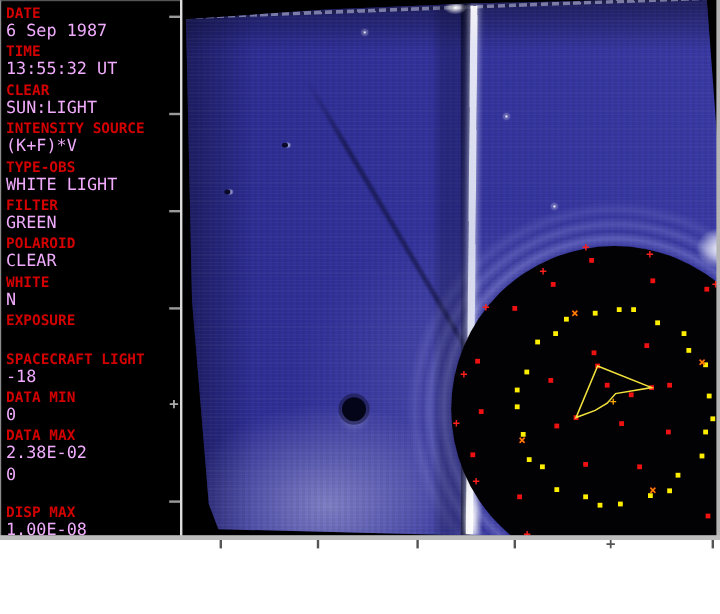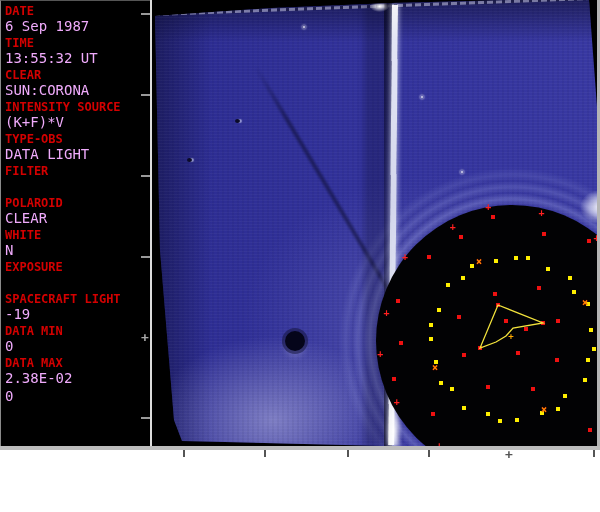--- a/index.html
+++ b/index.html
@@ -70,58 +70,63 @@
         <div class="field">
           <div class="lbl">DATE</div>
           <div class="val">6 Sep 1987</div>
         </div>
         <div class="field">
           <div class="lbl">TIME</div>
           <div class="val">13:55:32 UT</div>
         </div>
         <div class="field">
           <div class="lbl">CLEAR</div>
-          <div class="val">SUN:CORONA</div>
+          <div class="val">SUN:LIGHT</div>
         </div>
         <div class="field">
           <div class="lbl">INTENSITY SOURCE</div>
           <div class="val">(K+F)*V</div>
         </div>
         <div class="field">
           <div class="lbl">TYPE-OBS</div>
-          <div class="val">DATA LIGHT</div>
+          <div class="val">WHITE LIGHT</div>
         </div>
         <div class="field">
           <div class="lbl">FILTER</div>
+          <div class="val">GREEN</div>
         </div>
         <div class="field">
           <div class="lbl">POLAROID</div>
           <div class="val">CLEAR</div>
         </div>
         <div class="field">
           <div class="lbl">WHITE</div>
           <div class="val">N</div>
         </div>
         <div class="field">
           <div class="lbl">EXPOSURE</div>
         </div>
         <div class="field">
           <div class="lbl">SPACECRAFT LIGHT</div>
-          <div class="val">-19</div>
+          <div class="val">-18</div>
         </div>
         <div class="field">
           <div class="lbl">DATA MIN</div>
           <div class="val">0</div>
         </div>
         <div class="field">
           <div class="lbl">DATA MAX</div>
           <div class="val">2.38E-02</div>
         </div>
         <div class="field">
           <div class="val">0</div>
+        </div>
+        <div class="field">
+          <div class="lbl">DISP MAX</div>
+          <div class="val">1.00E-08</div>
         </div>
       </div>
   </div>
 
   <div id="viewport">
     <div id="quad">
       <div id="quad-noise"></div>
       <div id="top-edge-line"></div>
       <div id="diag-streak"></div>
       <div id="ring-glow"></div>

